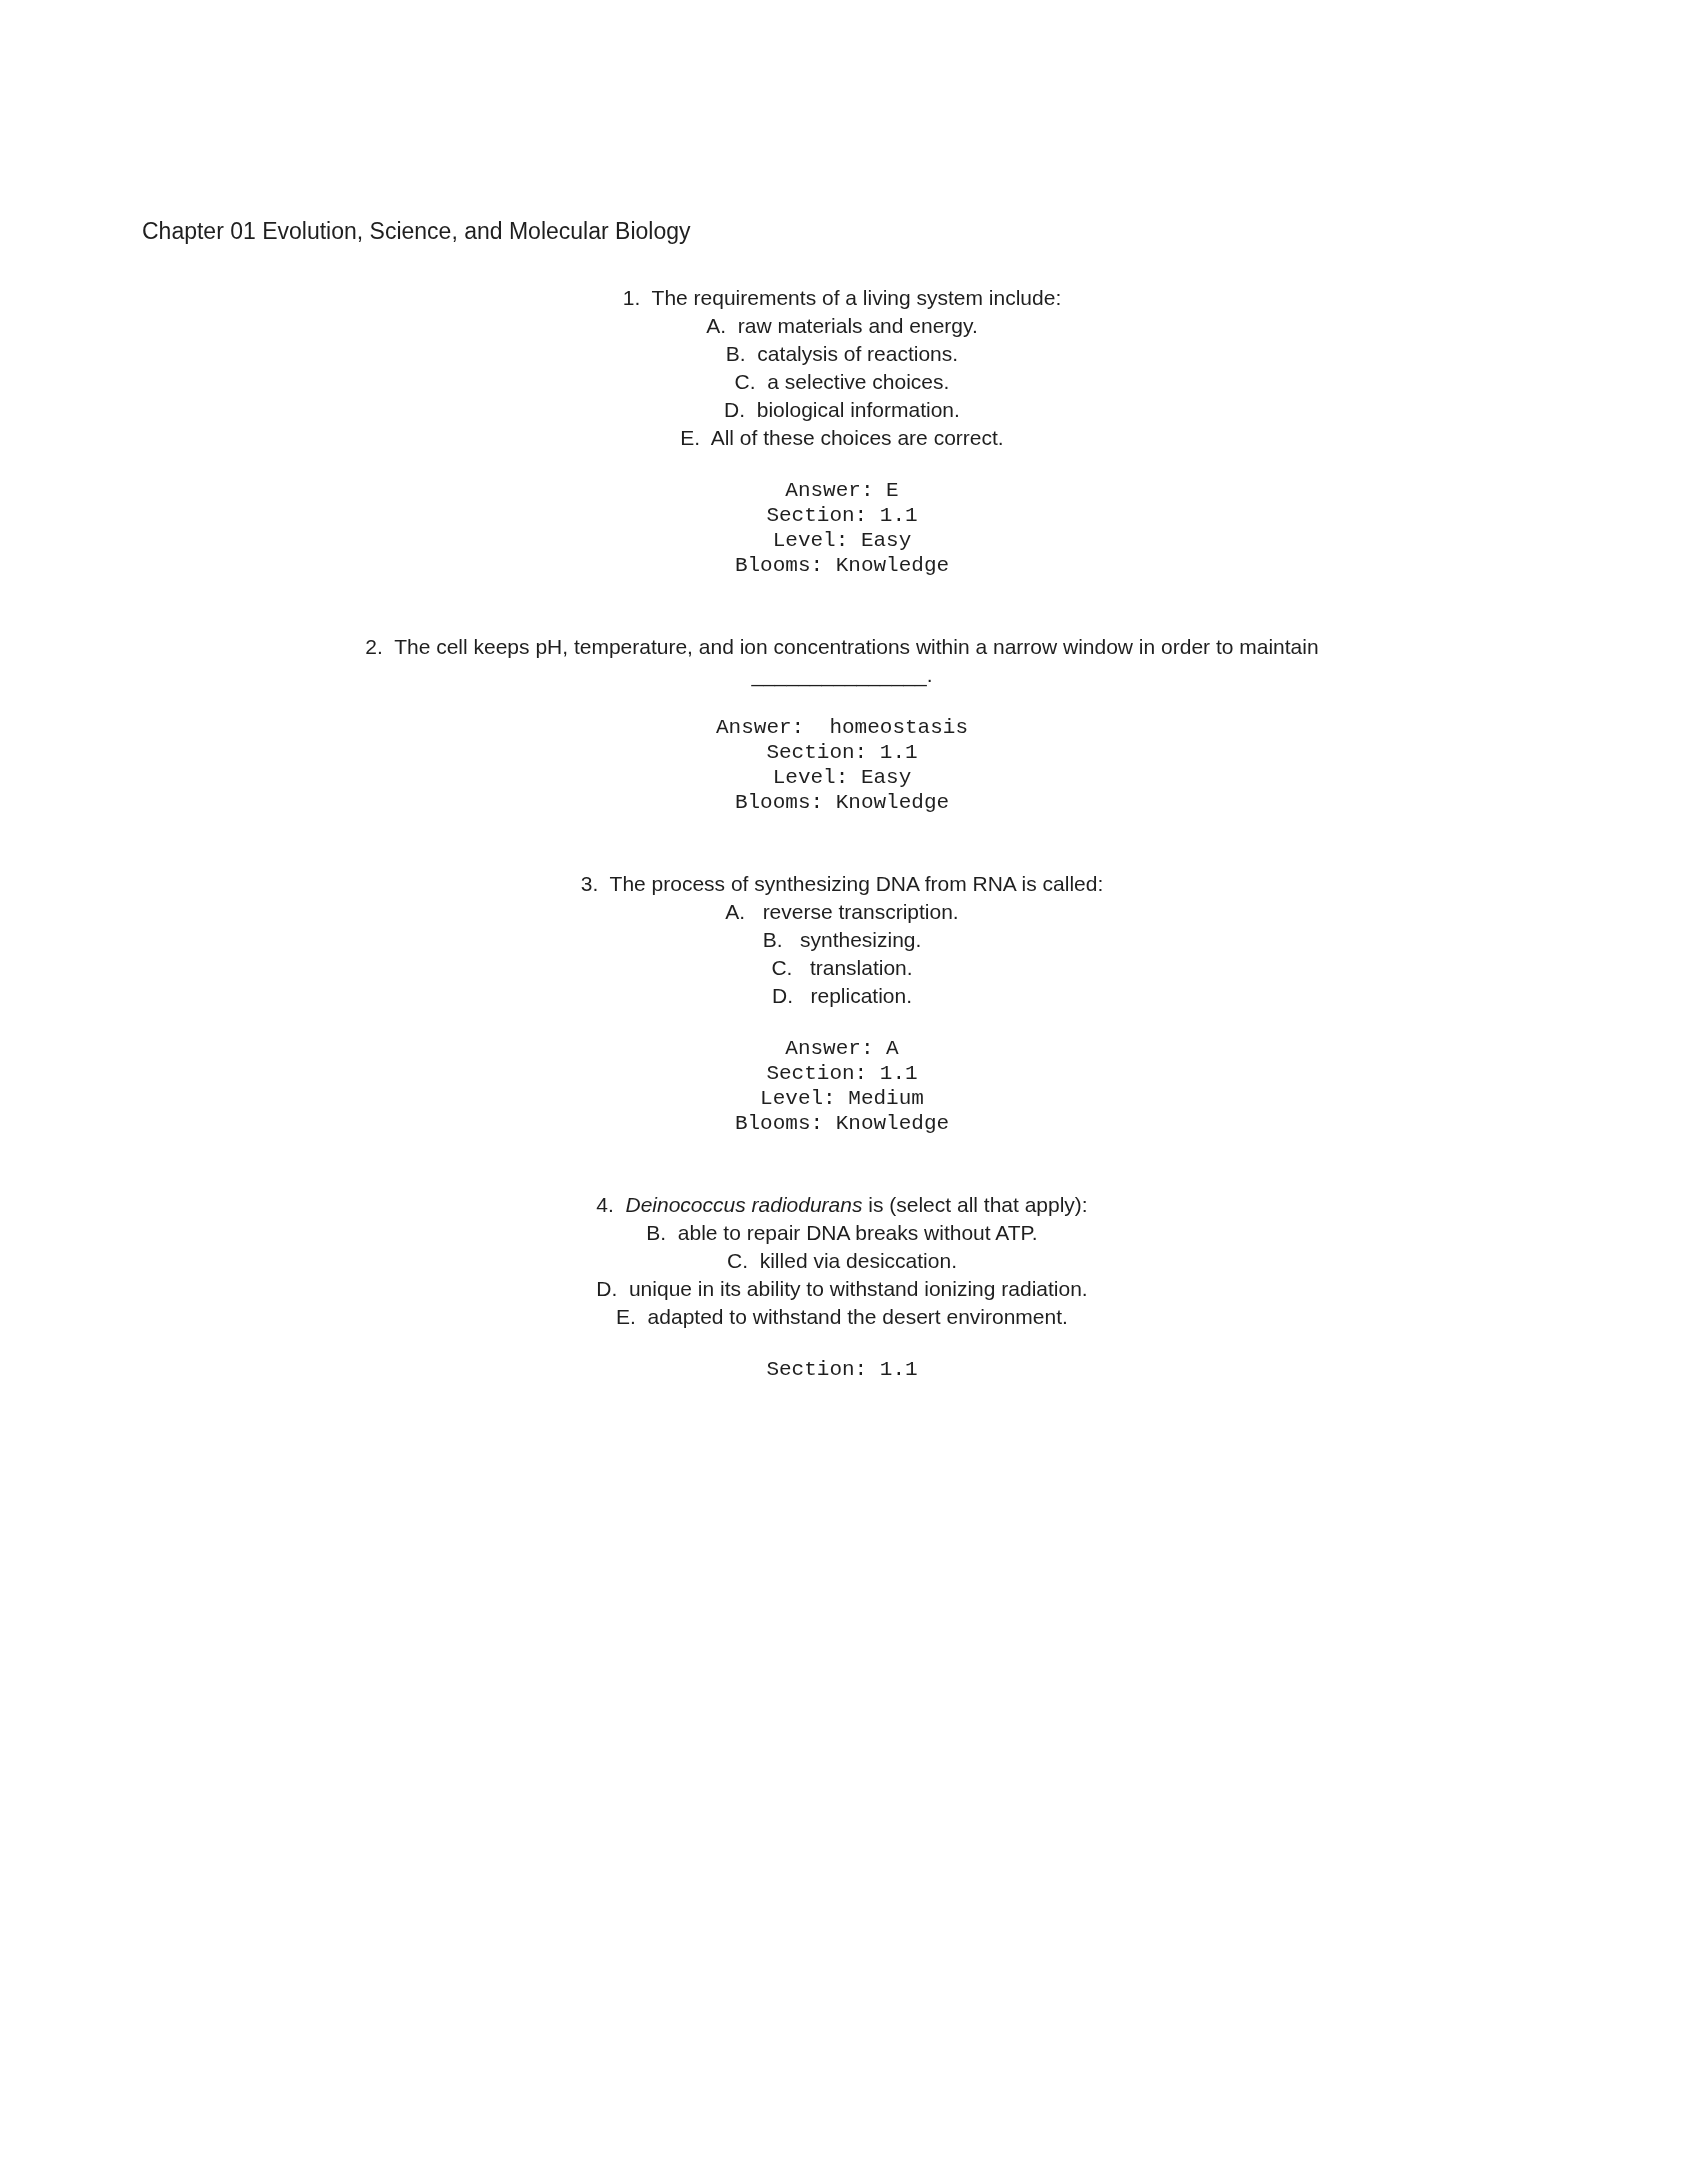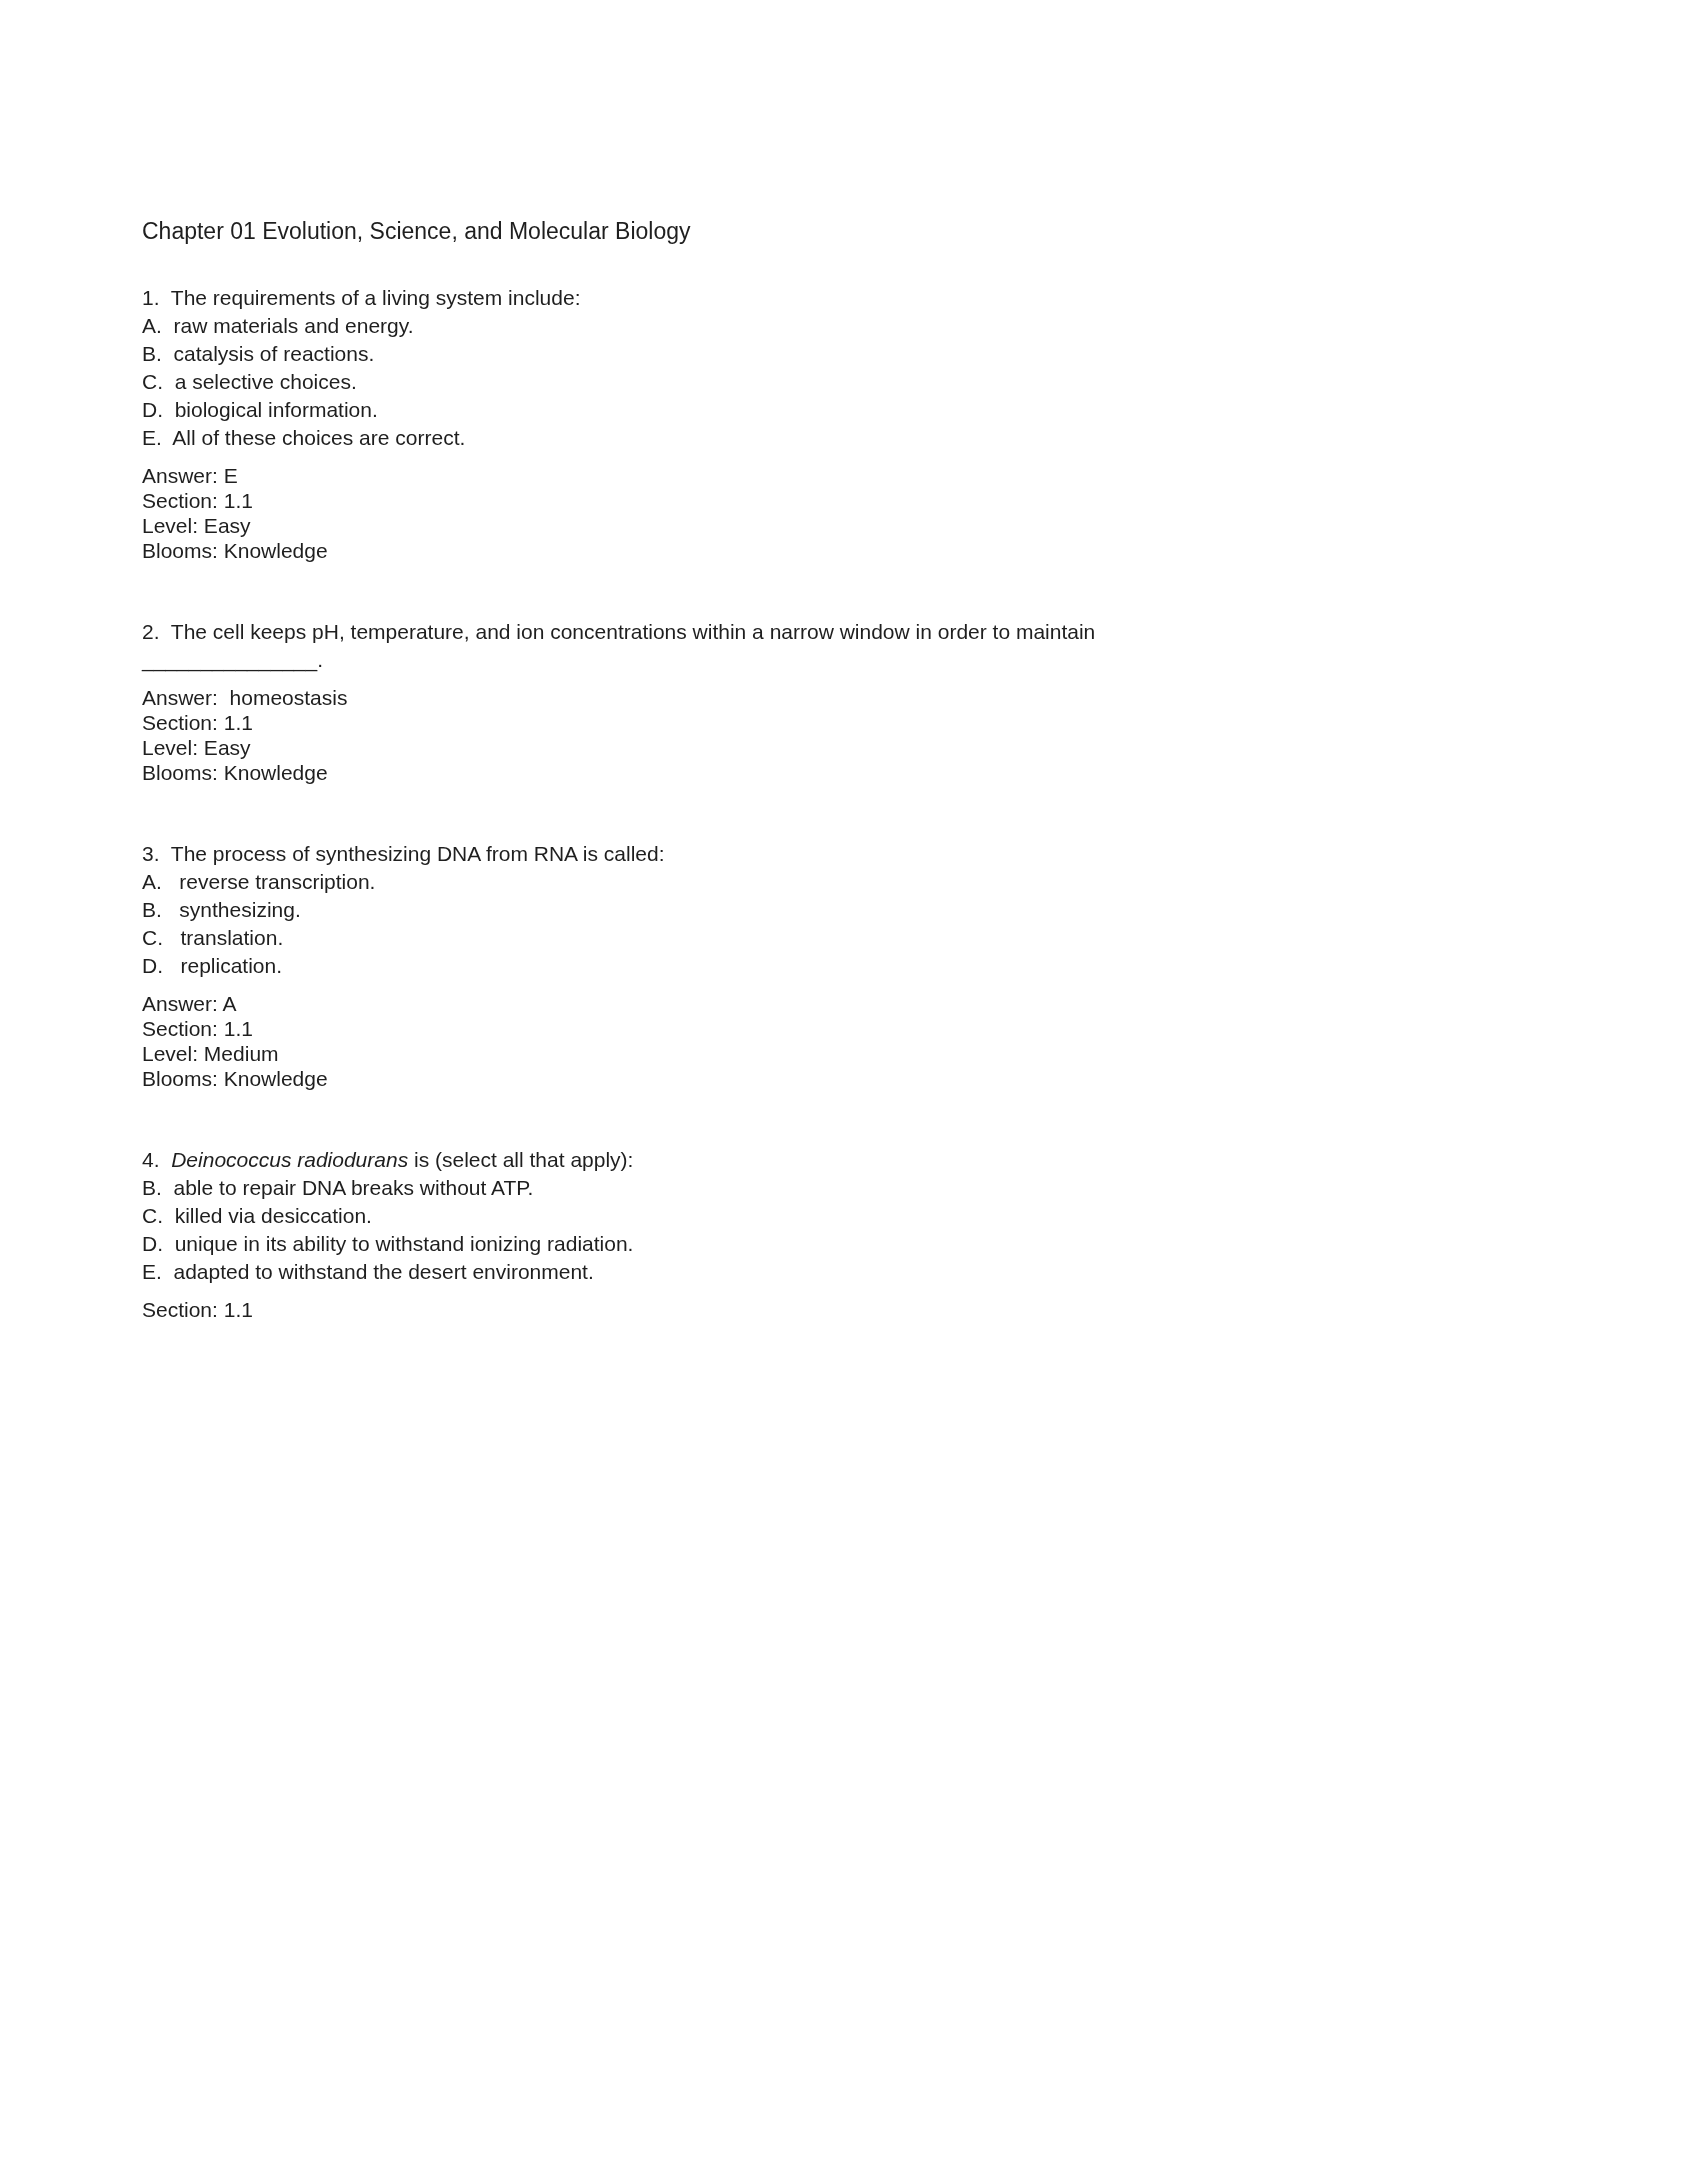--- a/index.html
+++ b/index.html
@@ -21,31 +21,32 @@
     left: 142px;
     top: 216px;
     width: 1400px;
   }
   .doc-title {
     font-size: 23px;
     line-height: 30px;
     margin: 0 0 38px 0;
     white-space: pre-wrap;
   }
-  .question { margin: 0; }
+  .question { margin: 0; text-align: center; }
   .question + .question { margin-top: 55px; }
   .lead, .option {
     font-size: 21px;
     line-height: 28px;
     margin: 0;
     white-space: pre-wrap;
   }
   .lead .italic { font-style: italic; }
   .meta {
-    margin-top: 11px;
+    margin-top: 26px;
+    font-family: Liberation Mono, monospace;
   }
   .meta p {
     font-size: 21px;
     line-height: 25px;
     margin: 0;
     white-space: pre-wrap;
   }
 </style>
 </head>
 <body>

